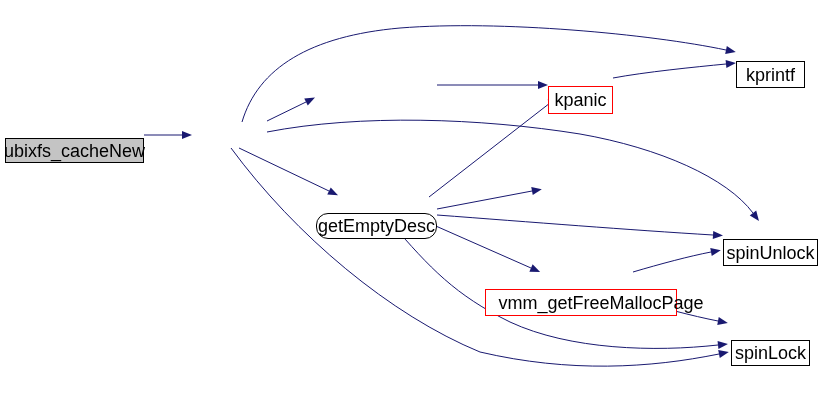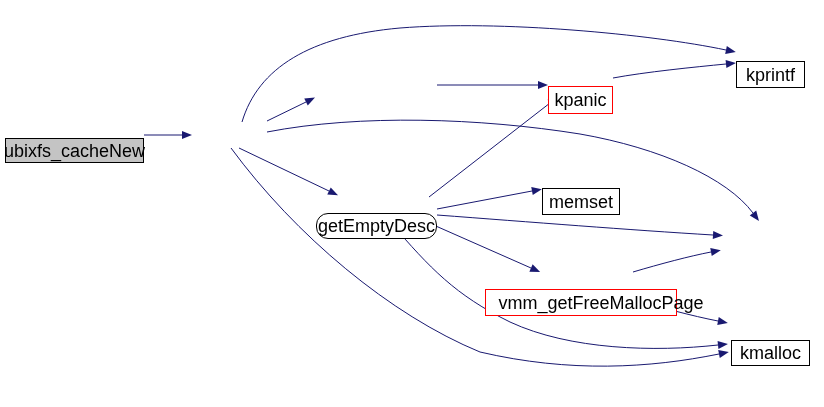--- a/index.html
+++ b/index.html
@@ -88,20 +88,20 @@
   <div class="node current" style="left:5px; top:122px; width:139px; height:25px;">ubixfs_cacheNew</div>
 
 
 
   <div class="node truncated" style="left:548px; top:70px; width:65px; height:28px;">kpanic</div>
 
   <div class="node" style="left:736px; top:45px; width:69px; height:27px;">kprintf</div>
 
   <div class="node" style="left:316px; top:197px; width:121px; height:26px;border-radius:12px;">getEmptyDesc</div>
 
-  <div class="node" style="left:542px; top:172px; width:78px; height:27px;">memset</div>
 
+  <div class="node" style="left:723px; top:223px; width:95px; height:27px;">spinUnlock</div>
 
   <div class="node truncated" style="left:485px; top:273px; width:192px; height:27px;padding-left:40px;">vmm_getFreeMallocPage</div>
 
-  <div class="node" style="left:731px; top:324px; width:79px; height:26px;">kmalloc</div>
+  <div class="node" style="left:731px; top:324px; width:79px; height:26px;">spinLock</div>
 
 </div>
 
 </body></html>

